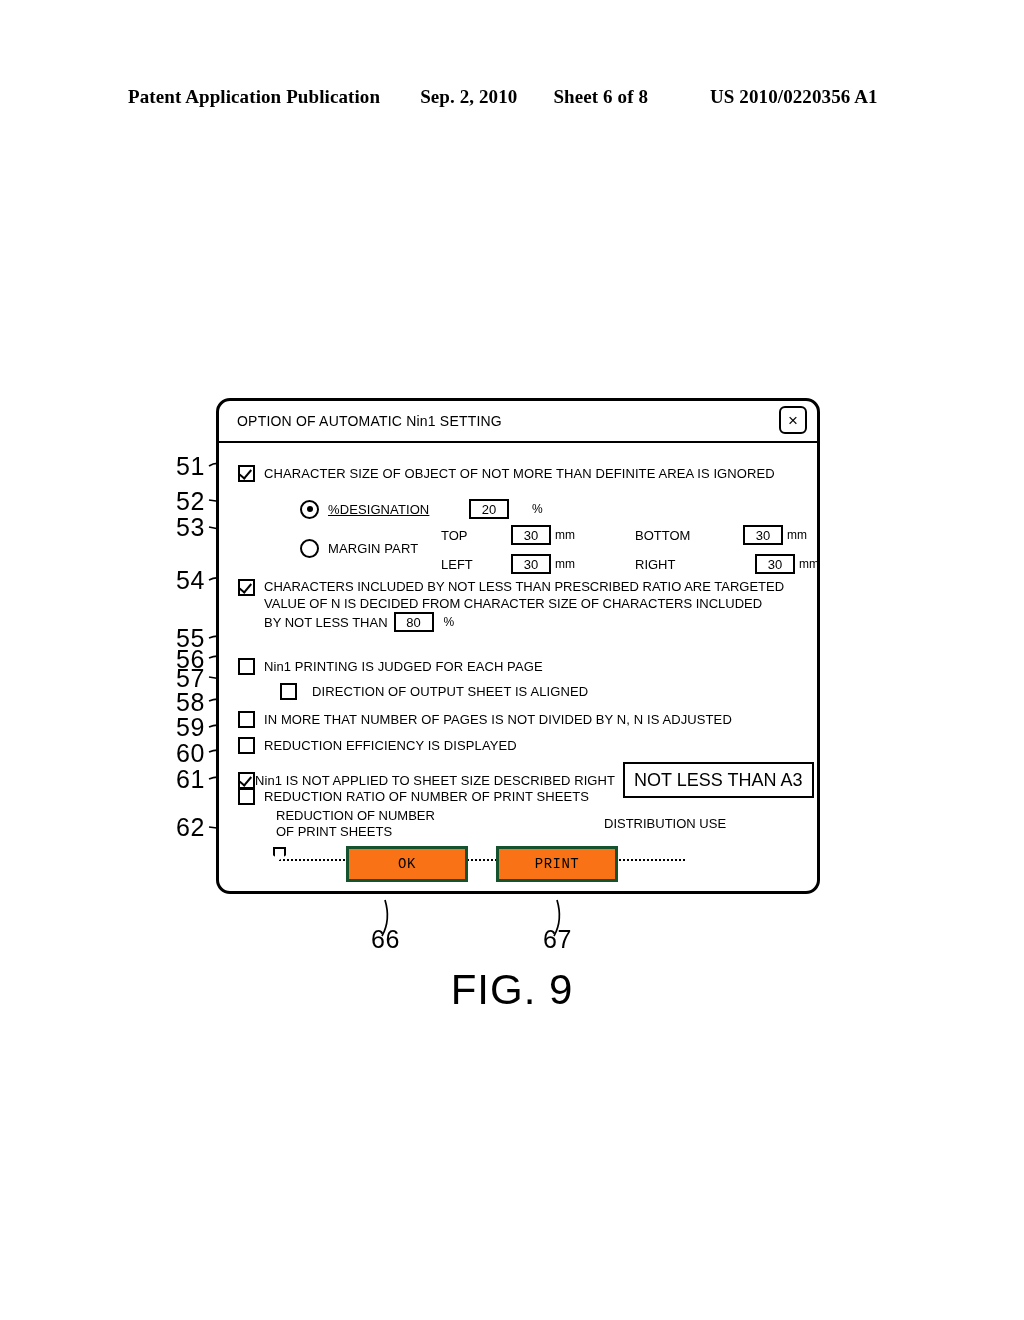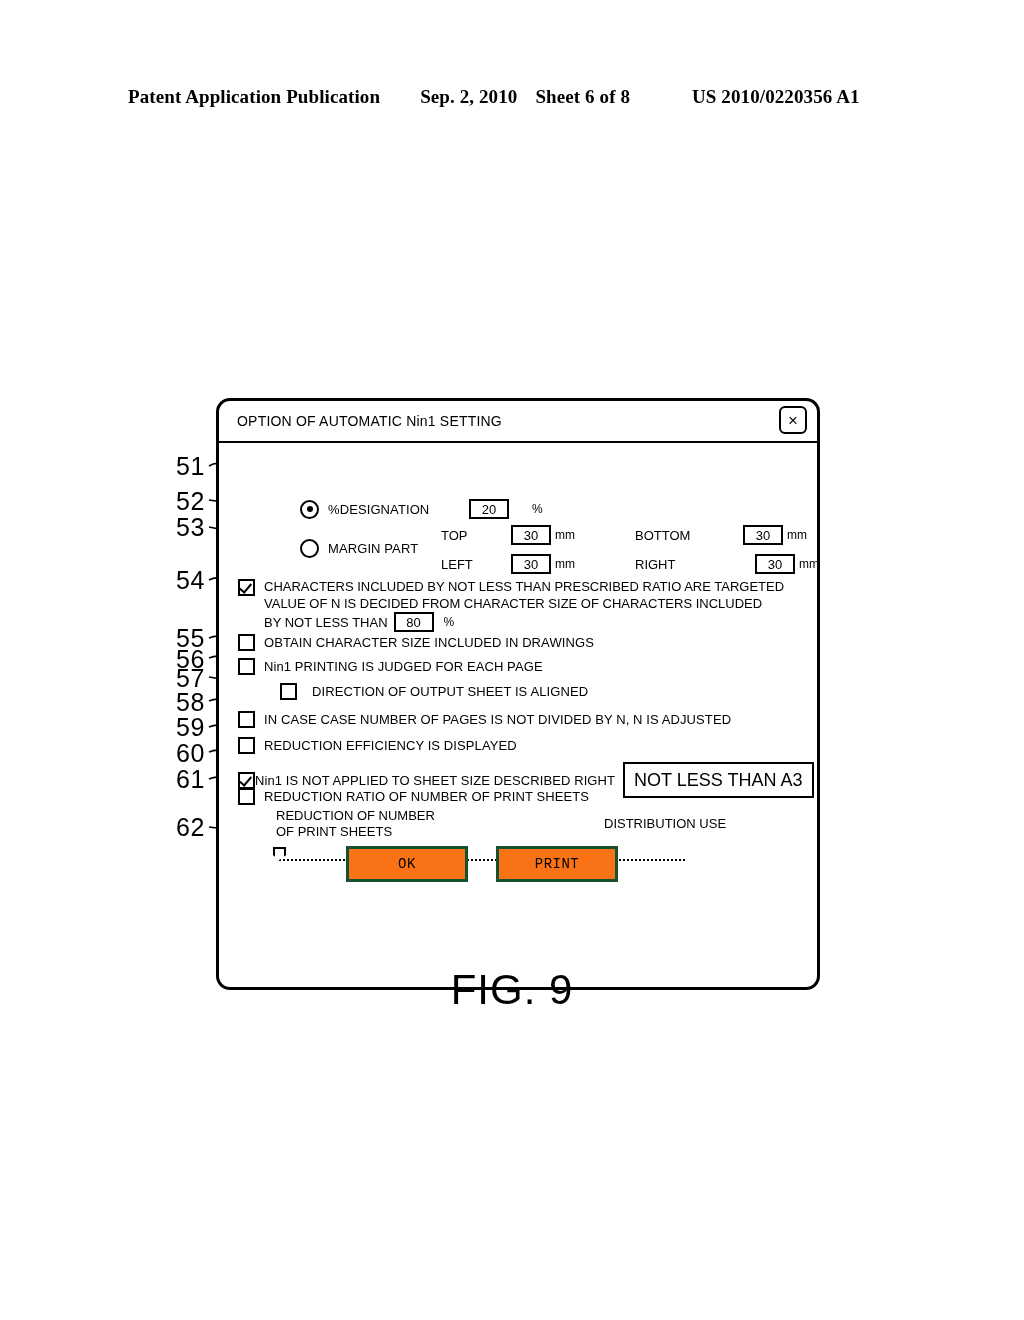--- a/index.html
+++ b/index.html
@@ -25,42 +25,42 @@
     display: flex;
     align-items: baseline;
     font-family: "Liberation Serif", serif;
     font-weight: bold;
     font-size: 19px;
     letter-spacing: 0.1px;
     white-space: nowrap;
   }
   .page-header .hdr-pub   { }
   .page-header .hdr-date  { margin-left: 40px; text-align: center; }
-  .page-header .hdr-sheet { margin-left: 18px; }
+  .page-header .hdr-sheet { margin-left: 36px; }
   .page-header .hdr-num   { margin-left: 62px; }
 
   
   .fig-caption {
     position: absolute;
     top: 966px;
     left: 0;
     width: 1024px;
     text-align: center;
     font-size: 42px;
     letter-spacing: 1px;
     font-family: "Liberation Sans", sans-serif;
   }
 
   
   .dialog {
     position: absolute;
     left: 216px;
     top: 398px;
     width: 604px;
-    height: 592px;
+    height: 496px;
     border: 3px solid #000;
     border-radius: 14px;
     background: #fff;
     box-sizing: border-box;
   }
   .dialog-titlebar {
     position: relative;
     height: 42px;
     border-bottom: 2px solid #000;
     box-sizing: border-box;
@@ -315,24 +315,28 @@
 
 <div class="dialog">
 
   <div class="dialog-titlebar">
     <div class="dialog-title">OPTION OF AUTOMATIC Nin1 SETTING</div>
     <div class="close-btn">×</div>
   </div>
 
   <div class="dialog-body">
 
+    <div class="row" id="row51">
+      <span class="chk checked"></span>
+      <span class="lbl">CHARACTER SIZE OF OBJECT OF NOT MORE THAN DEFINITE AREA IS IGNORED</span>
+    </div>
 
     <div class="row" id="row52">
       <span class="radio selected"></span>
-      <span class="lbl" style="width:132px;">%DESIGNATION</span>
+      <span class="lbl" style="width:132px;text-decoration:underline;">%DESIGNATION</span>
       <span class="numbox">20</span>
       <span class="unit" style="margin-left:14px;">%</span>
     </div>
 
     <div class="row" id="row53">
       <span class="radio"></span>
       <span class="lbl">MARGIN PART</span>
     </div>
 
     <div class="margin-grid">
@@ -367,38 +371,34 @@
         <div>CHARACTERS INCLUDED BY NOT LESS THAN PRESCRIBED RATIO ARE TARGETED</div>
         <div>VALUE OF N IS DECIDED FROM CHARACTER SIZE OF CHARACTERS INCLUDED</div>
         <div class="ln3">
           <span>BY NOT LESS THAN</span>
           <span class="numbox">80</span>
           <span class="unit">%</span>
         </div>
       </span>
     </div>
 
-    <div class="row" id="row55">
-      <span class="chk"></span>
-      <span class="lbl">OBTAIN CHARACTER SIZE INCLUDED IN DRAWINGS</span>
-    </div>
 
     <div class="row" id="row56">
       <span class="chk"></span>
       <span class="lbl">Nin1 PRINTING IS JUDGED FOR EACH PAGE</span>
     </div>
 
     <div class="row" id="row57">
       <span class="chk"></span>
       <span class="lbl" style="margin-left:6px;">DIRECTION OF OUTPUT SHEET IS ALIGNED</span>
     </div>
 
     <div class="row" id="row58">
       <span class="chk"></span>
-      <span class="lbl">IN CASE CASE NUMBER OF PAGES IS NOT DIVIDED BY N, N IS ADJUSTED</span>
+      <span class="lbl">IN MORE THAT NUMBER OF PAGES IS NOT DIVIDED BY N, N IS ADJUSTED</span>
     </div>
 
     <div class="row" id="row59">
       <span class="chk"></span>
       <span class="lbl">REDUCTION EFFICIENCY IS DISPLAYED</span>
     </div>
 
     <div class="row" id="row60">
       <span class="chk checked"></span>
       <span class="lbl">Nin1 IS NOT APPLIED TO SHEET SIZE DESCRIBED RIGHT</span>

